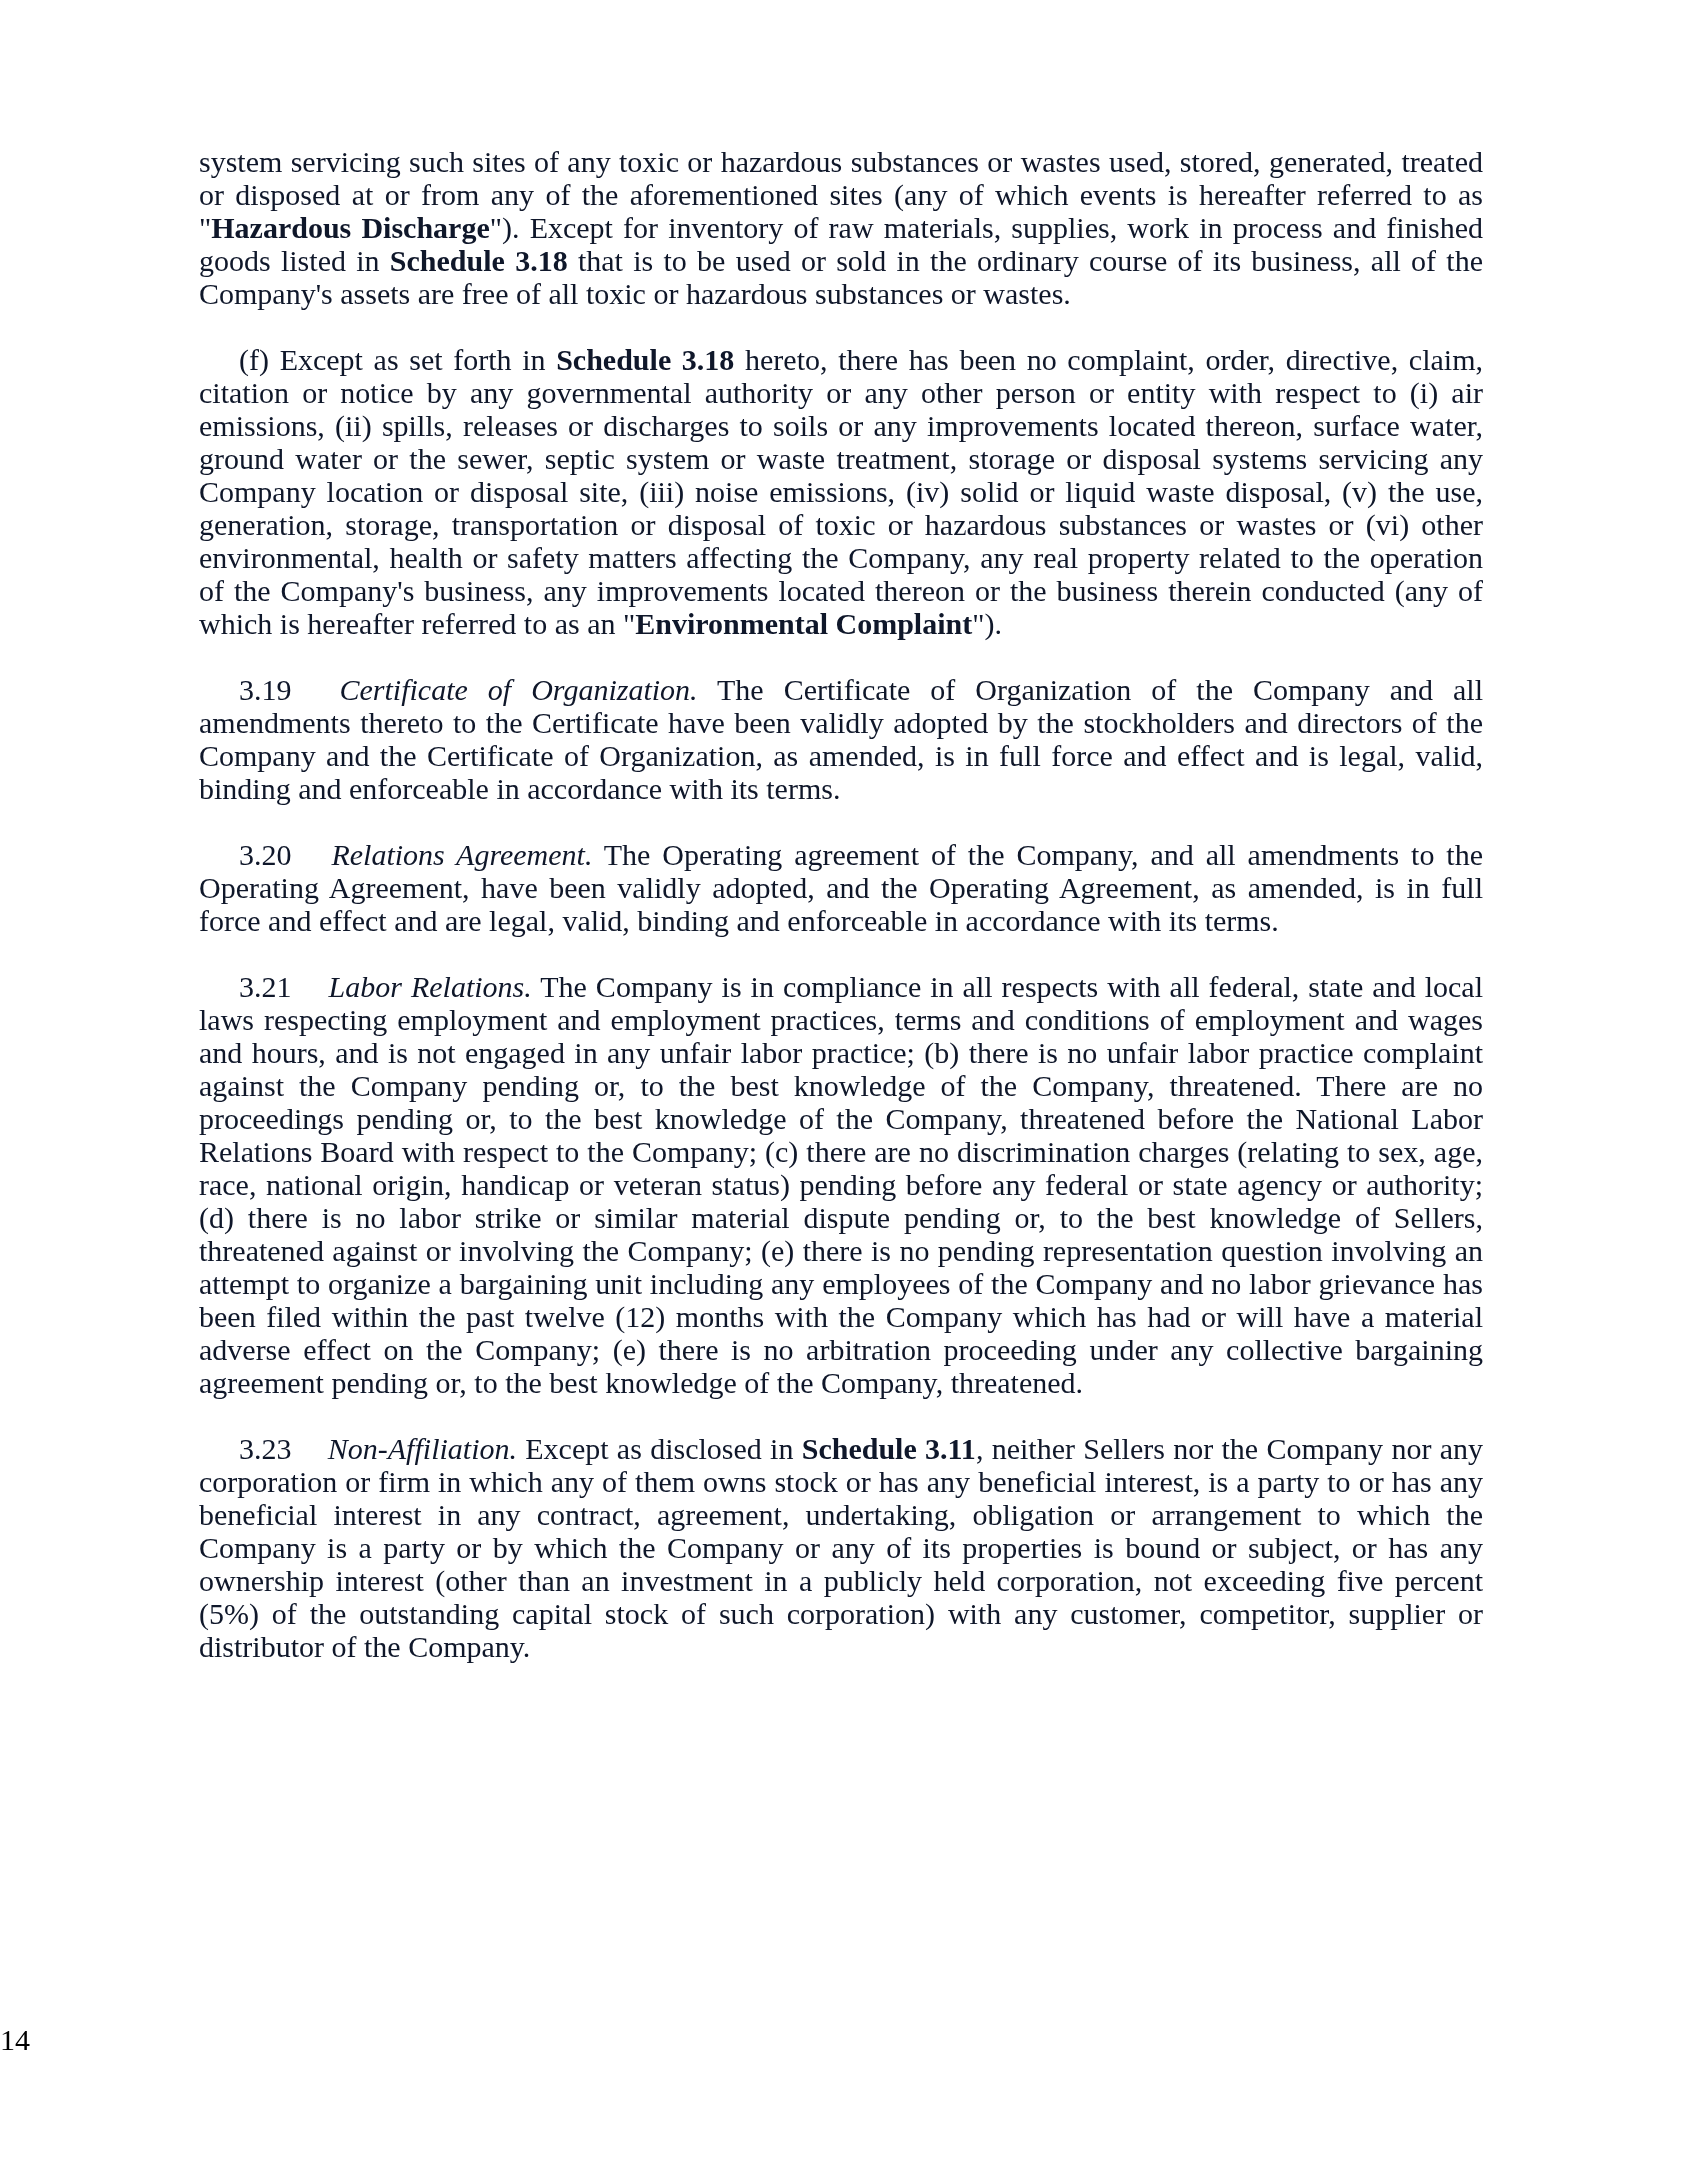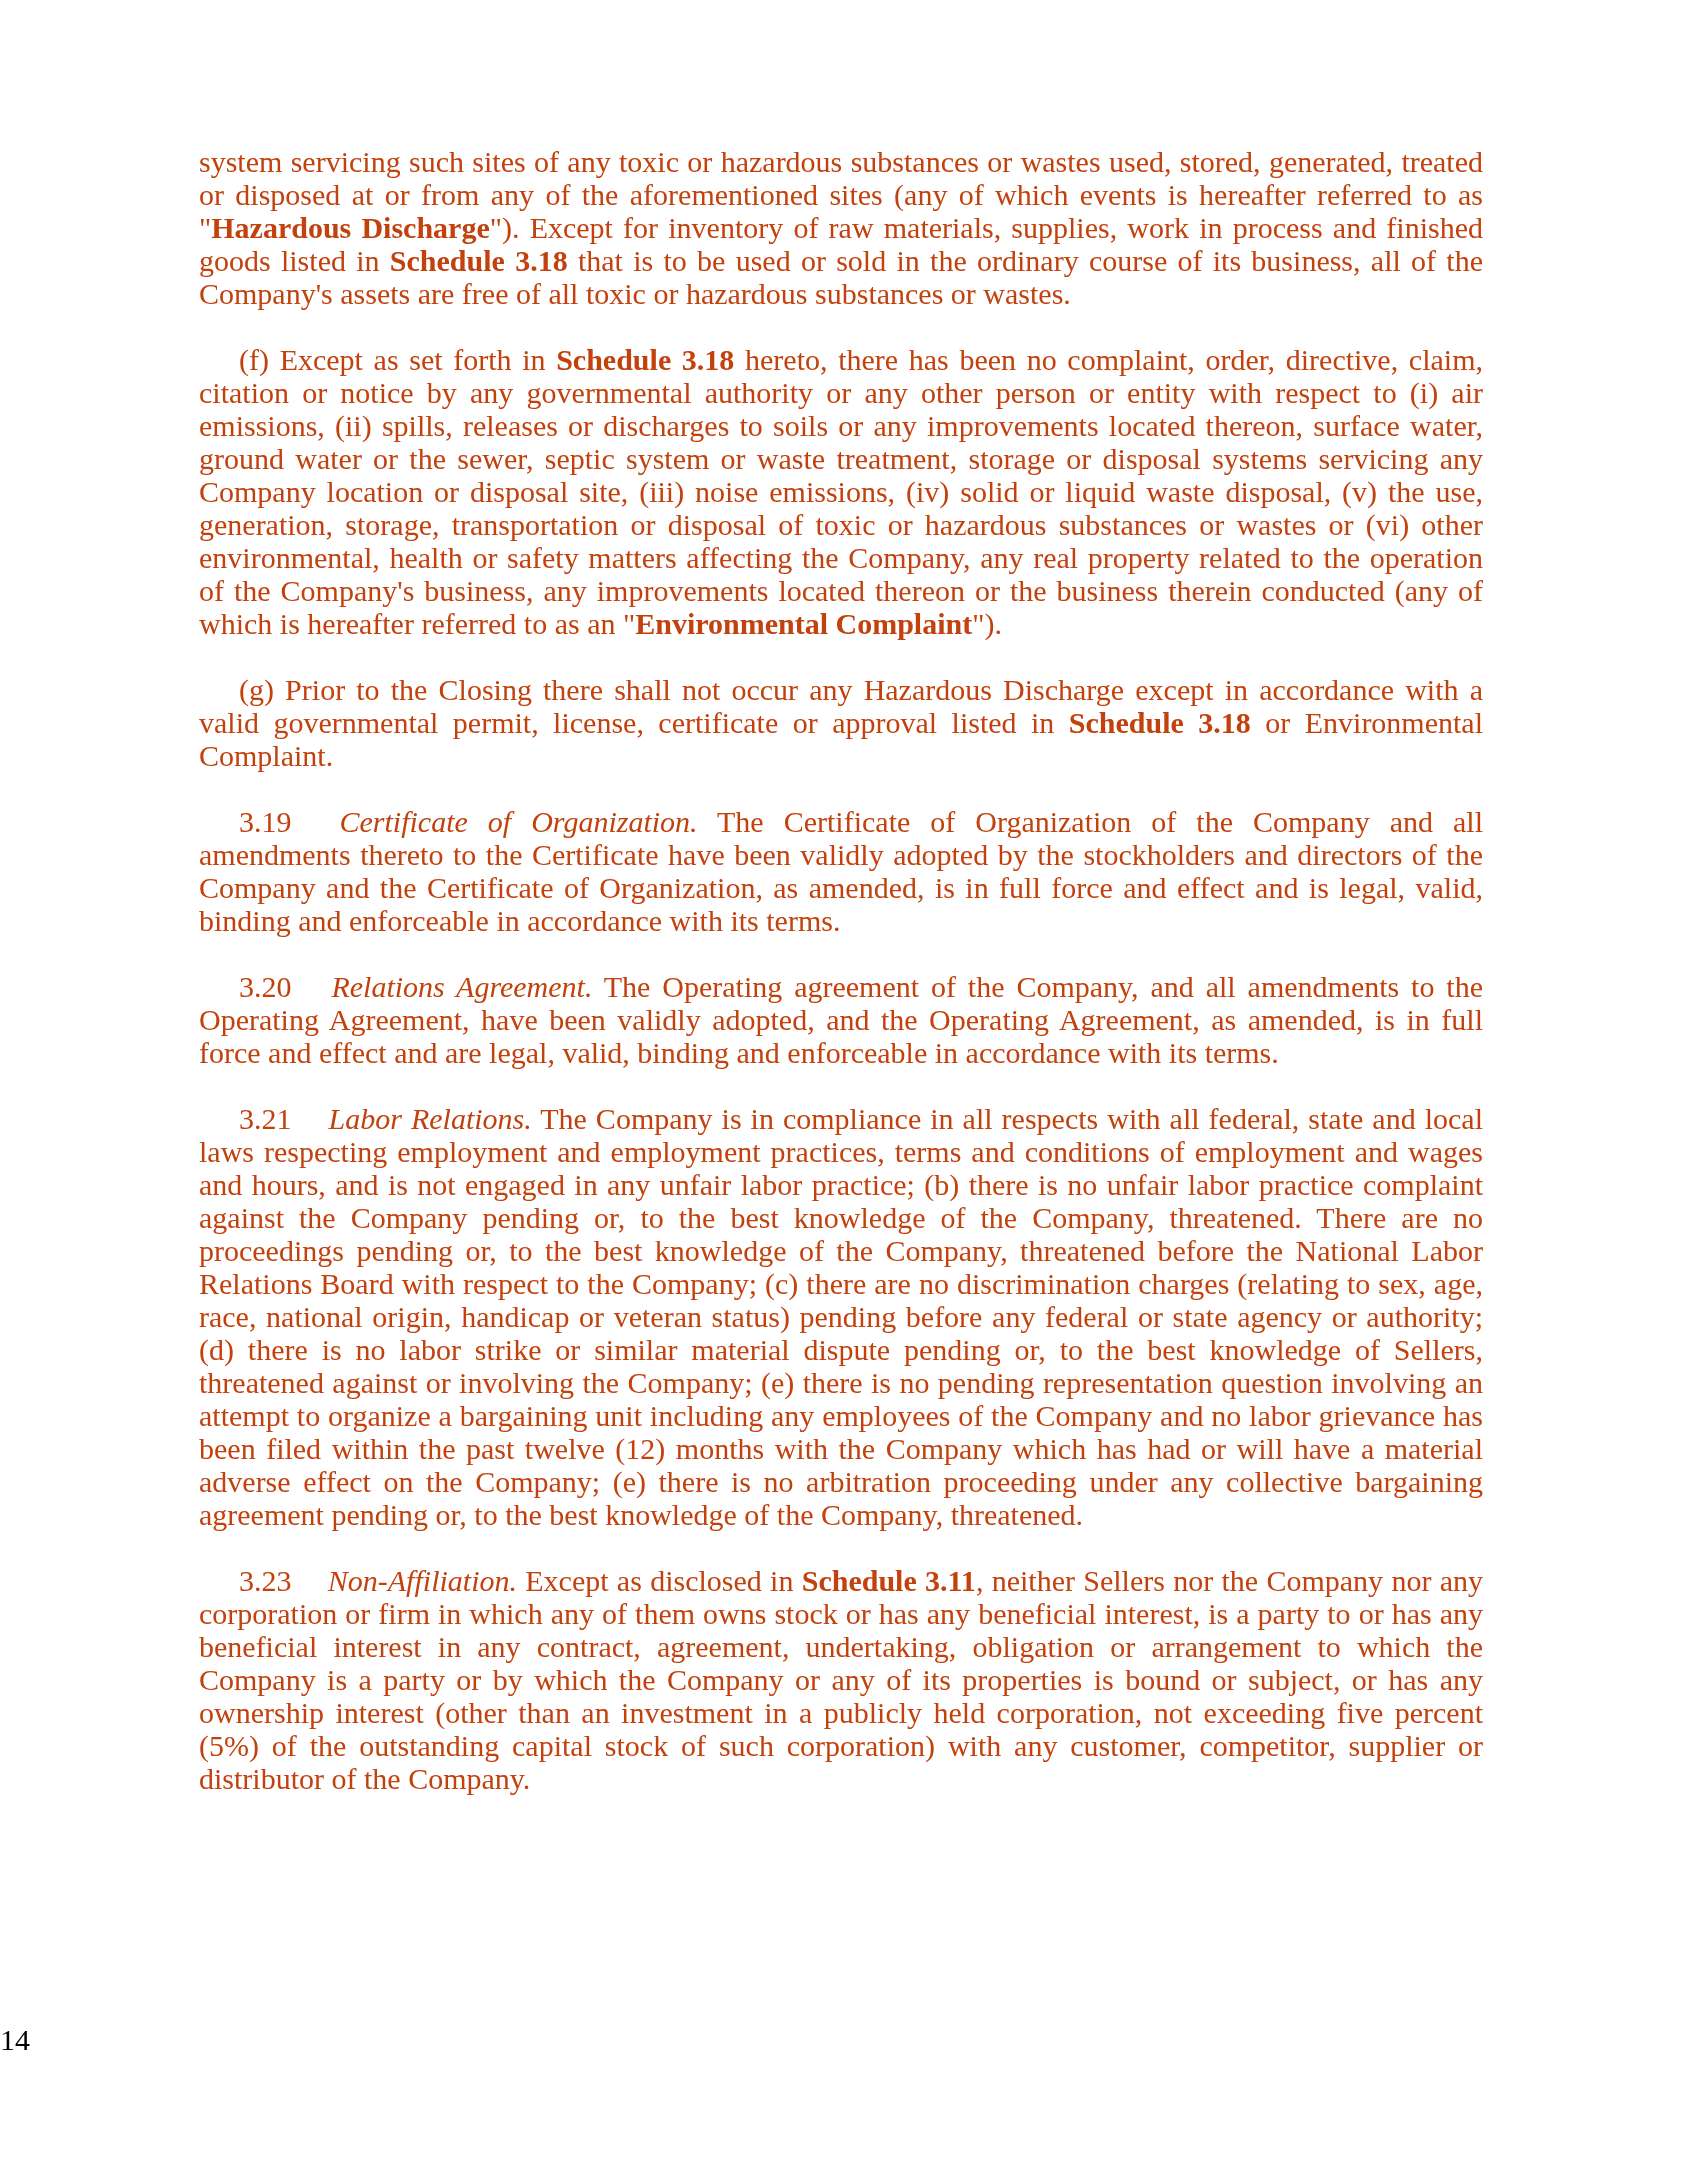--- a/index.html
+++ b/index.html
@@ -1,37 +1,36 @@
 <!DOCTYPE html>
 <html><head>
 <meta charset="utf-8">
 <style>
   html, body { margin: 0; padding: 0; background: #ffffff; }
   body { width: 1683px; height: 2178px; position: relative; overflow: hidden; }
   .page {
     position: absolute; left: 199px; top: 145px; width: 1284px;
     font-family: "Liberation Serif", serif; font-size: 30px; line-height: 33px;
-    color: #c2410c; text-align: justify;
+    color: #0f172a; text-align: justify;
   }
   .para { margin: 0 0 33px 0; }
   .indent { text-indent: 40px; }
   b { font-weight: bold; }
   i { font-style: italic; margin-left: 28px; }
   .pagenum {
     position: absolute; left: 0; width: 1683px; top: 2023px; text-align: left;
     font-family: "Liberation Serif", serif; font-size: 30px; line-height: 33px; color: #000;
   }
 </style>
 </head>
 <body>
 
 <div class="page">
   <p class="para"><span>system servicing such sites of any toxic or hazardous substances or wastes used, stored, generated, treated or disposed at or from any of the aforementioned sites (any of which events is hereafter referred to as "</span><b>Hazardous Discharge</b><span>"). Except for inventory of raw materials, supplies, work in process and finished goods listed in </span><b>Schedule 3.18</b><span> that is to be used or sold in the ordinary course of its business, all of the Company's assets are free of all toxic or hazardous substances or wastes.</span></p>
   <p class="para indent"><span>(f) Except as set forth in </span><b>Schedule 3.18</b><span> hereto, there has been no complaint, order, directive, claim, citation or notice by any governmental authority or any other person or entity with respect to (i) air emissions, (ii) spills, releases or discharges to soils or any improvements located thereon, surface water, ground water or the sewer, septic system or waste treatment, storage or disposal systems servicing any Company location or disposal site, (iii) noise emissions, (iv) solid or liquid waste disposal, (v) the use, generation, storage, transportation or disposal of toxic or hazardous substances or wastes or (vi) other environmental, health or safety matters affecting the Company, any real property related to the operation of the Company's business, any improvements located thereon or the business therein conducted (any of which is hereafter referred to as an "</span><b>Environmental Complaint</b><span>").</span></p>
-  <p class="para indent"><span>(g) Prior to the Closing there shall not occur any Hazardous Discharge except in accordance with a valid governmental permit, license, certificate or approval listed in </span><b>Schedule 3.18</b><span> or Environmental Complaint.</span></p>
   <p class="para indent"><span>3.19 </span><i>Certificate of Organization.</i><span> The Certificate of Organization of the Company and all amendments thereto to the Certificate have been validly adopted by the stockholders and directors of the Company and the Certificate of Organization, as amended, is in full force and effect and is legal, valid, binding and enforceable in accordance with its terms.</span></p>
   <p class="para indent"><span>3.20 </span><i>Relations Agreement.</i><span> The Operating agreement of the Company, and all amendments to the Operating Agreement, have been validly adopted, and the Operating Agreement, as amended, is in full force and effect and are legal, valid, binding and enforceable in accordance with its terms.</span></p>
   <p class="para indent"><span>3.21 </span><i>Labor Relations.</i><span> The Company is in compliance in all respects with all federal, state and local laws respecting employment and employment practices, terms and conditions of employment and wages and hours, and is not engaged in any unfair labor practice; (b) there is no unfair labor practice complaint against the Company pending or, to the best knowledge of the Company, threatened. There are no proceedings pending or, to the best knowledge of the Company, threatened before the National Labor Relations Board with respect to the Company; (c) there are no discrimination charges (relating to sex, age, race, national origin, handicap or veteran status) pending before any federal or state agency or authority; (d) there is no labor strike or similar material dispute pending or, to the best knowledge of Sellers, threatened against or involving the Company; (e) there is no pending representation question involving an attempt to organize a bargaining unit including any employees of the Company and no labor grievance has been filed within the past twelve (12) months with the Company which has had or will have a material adverse effect on the Company; (e) there is no arbitration proceeding under any collective bargaining agreement pending or, to the best knowledge of the Company, threatened.</span></p>
   <p class="para indent"><span>3.23 </span><i>Non-Affiliation.</i><span> Except as disclosed in </span><b>Schedule 3.11</b><span>, neither Sellers nor the Company nor any corporation or firm in which any of them owns stock or has any beneficial interest, is a party to or has any beneficial interest in any contract, agreement, undertaking, obligation or arrangement to which the Company is a party or by which the Company or any of its properties is bound or subject, or has any ownership interest (other than an investment in a publicly held corporation, not exceeding five percent (5%) of the outstanding capital stock of such corporation) with any customer, competitor, supplier or distributor of the Company.</span></p>
 </div>
 
 <div class="pagenum">14</div>
 
 
 </body></html>

